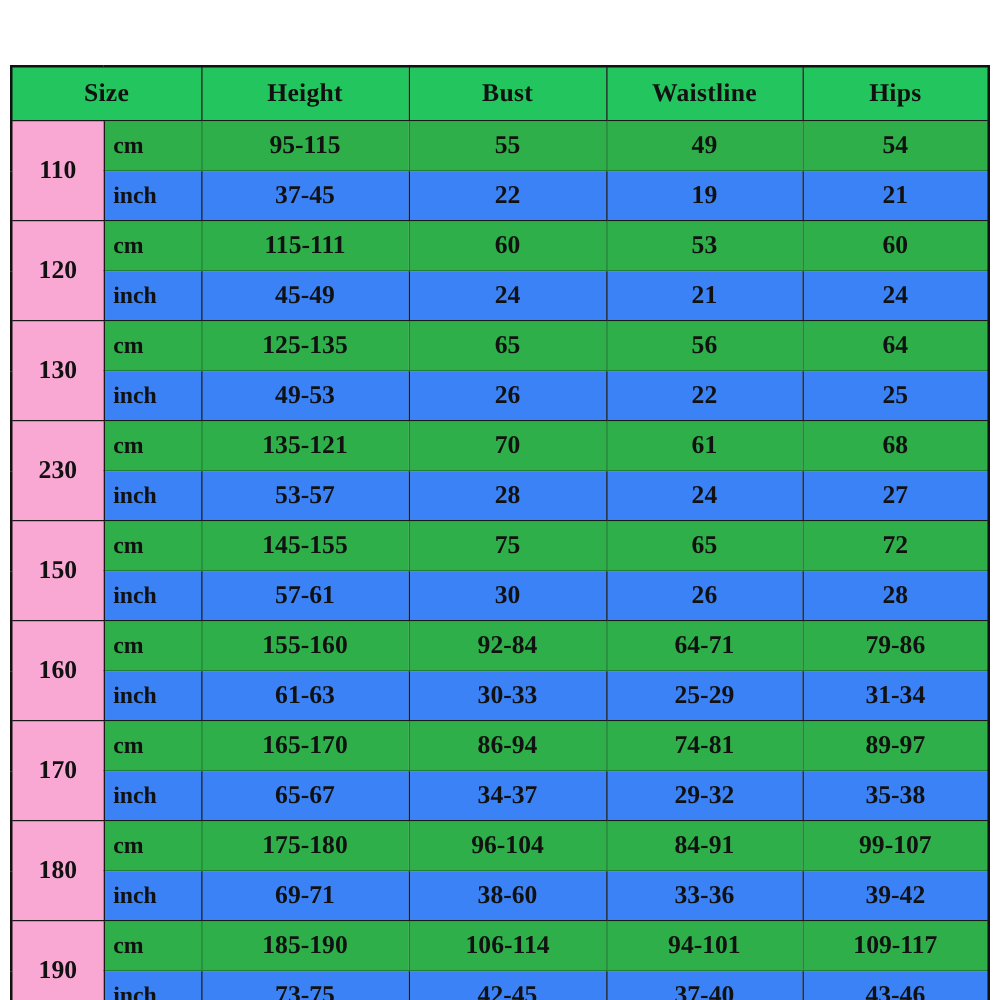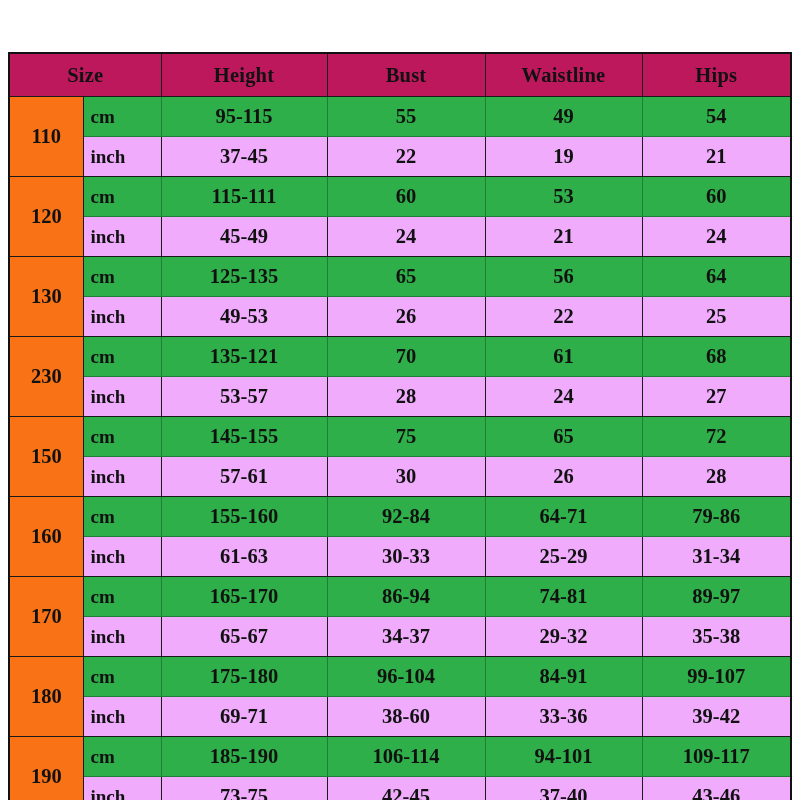--- a/index.html
+++ b/index.html
@@ -49,31 +49,31 @@
   col.c-waist  { width: 157px; }
   col.c-hips   { width: 149px; }
 
   th.head-cell {
     height: 40px;
     font-weight: bold;
     font-size: 20.5px;
     color: #111111;
     text-align: center;
     vertical-align: middle;
-    background: #be185d;
+    background: #22c55e;
     letter-spacing: 0.2px;
   }
 
   td.size-cell {
     text-align: center;
     vertical-align: middle;
     font-size: 20.5px;
     font-weight: bold;
     color: #111111;
-    background: #f97316;
+    background: #f9a8d4;
   }
 
   td.unit-cell {
     text-align: left;
     padding-left: 7px;
     font-size: 19px;
     font-weight: bold;
     color: #111111;
     height: 37px;
     vertical-align: middle;
@@ -91,21 +91,21 @@
   tr.row-cm td.unit-cell,
   tr.row-cm td.val-cell {
     background: #2EAF49;
     border-color: #1f7f35;
     margin-top: 12px;
   }
   tr.row-cm td.unit-cell { border-left-color: #1a1a1a; }
 
   tr.row-inch td.unit-cell,
   tr.row-inch td.val-cell {
-    background: #f0abfc;
+    background: #3b82f6;
   }
 </style>
 </head>
 <body>
 
 <div id="chart-wrap">
   <table class="size-chart">
     <colgroup>
       <col class="c-size">
       <col class="c-unit">

